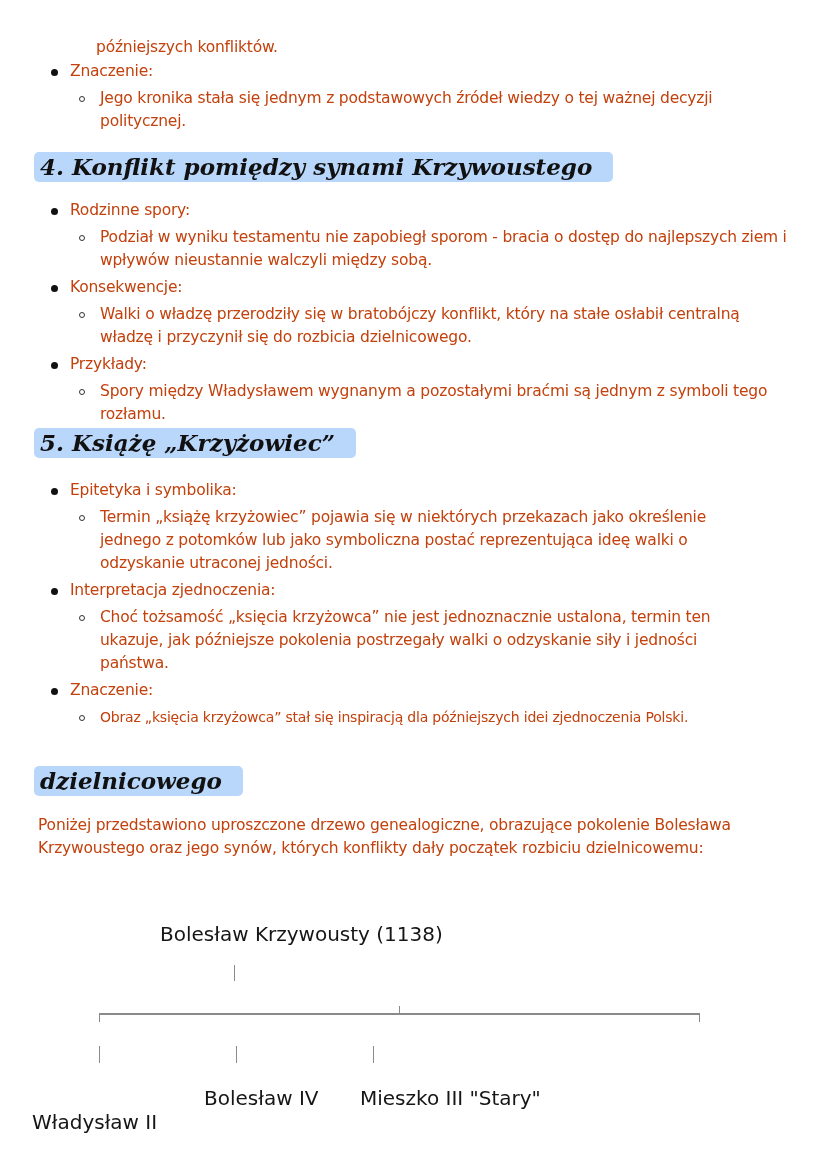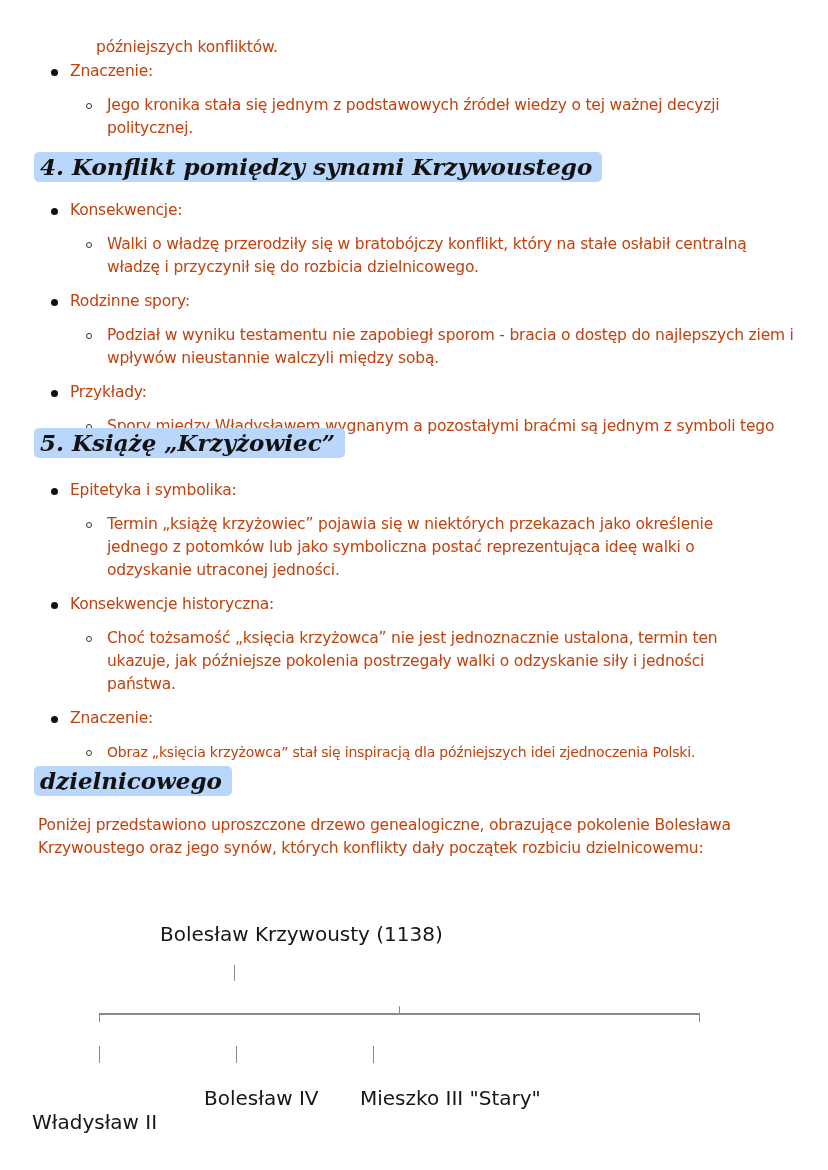--- a/index.html
+++ b/index.html
@@ -33,21 +33,21 @@
     font-family: "DejaVu Serif", serif;
     font-style: italic;
     font-weight: bold;
     font-size: 23px;
     color: #111;
     line-height: 30px;
   }
   .hl {
     background: #b9d6fb;
     border-radius: 5px;
-    padding: 1px 10px 2px 6px;
+    padding: 1px 21px 2px 6px;
     box-decoration-break: clone;
     -webkit-box-decoration-break: clone;
   }
   ul.lvl1 {
     list-style: none;
     margin: 0;
     padding: 0;
     position: absolute;
     left: 48px;
     width: 760px;
@@ -60,21 +60,21 @@
     position: absolute;
     left: 3px;
     top: 9px;
     width: 7px;
     height: 7px;
     border-radius: 50%;
     background: #111;
   }
   ul.lvl2 {
     list-style: none;
-    margin: 11px;
+    margin: 4px;
     padding: 0;
   }
   ul.lvl2 > li {
     position: relative;
     padding-left: 26px;
   }
   ul.lvl2 > li > .bullet {
     position: absolute;
     left: 5px;
     top: 9px;
@@ -119,35 +119,35 @@
       </ul>
     </li>
   </ul>
 
   <div class="heading" style="left:34px; top:152px;">
     <span class="hl">4. Konflikt pomiędzy synami Krzywoustego</span>
   </div>
   <ul class="lvl1 text" style="top:199px;">
     <li>
       <span class="bullet"></span>
+      <span>Rodzinne spory:</span>
+      <ul class="lvl2">
+        <li style="width:690px;">
+          <span class="bullet"></span>
+          <span>Podział w wyniku testamentu nie zapobiegł sporom - bracia o dostęp do najlepszych ziem i wpływów nieustannie walczyli między sobą.</span>
+        </li>
+      </ul>
+    </li>
+    <li>
+      <span class="bullet"></span>
       <span>Konsekwencje:</span>
       <ul class="lvl2">
         <li style="width:650px;">
           <span class="bullet"></span>
           <span>Walki o władzę przerodziły się w bratobójczy konflikt, który na stałe osłabił centralną władzę i przyczynił się do rozbicia dzielnicowego.</span>
-        </li>
-      </ul>
-    </li>
-    <li>
-      <span class="bullet"></span>
-      <span>Rodzinne spory:</span>
-      <ul class="lvl2">
-        <li style="width:690px;">
-          <span class="bullet"></span>
-          <span>Podział w wyniku testamentu nie zapobiegł sporom - bracia o dostęp do najlepszych ziem i wpływów nieustannie walczyli między sobą.</span>
         </li>
       </ul>
     </li>
     <li>
       <span class="bullet"></span>
       <span>Przykłady:</span>
       <ul class="lvl2">
         <li style="width:690px;">
           <span class="bullet"></span>
           <span>Spory między Władysławem wygnanym a pozostałymi braćmi są jednym z symboli tego rozłamu.</span>
@@ -165,21 +165,21 @@
       <span>Epitetyka i symbolika:</span>
       <ul class="lvl2">
         <li style="width:665px;">
           <span class="bullet"></span>
           <span>Termin „książę krzyżowiec” pojawia się w niektórych przekazach jako określenie jednego z potomków lub jako symboliczna postać reprezentująca ideę walki o odzyskanie utraconej jedności.</span>
         </li>
       </ul>
     </li>
     <li>
       <span class="bullet"></span>
-      <span>Konsekwencje historyczna:</span>
+      <span>Interpretacja zjednoczenia:</span>
       <ul class="lvl2">
         <li style="width:665px;">
           <span class="bullet"></span>
           <span>Choć tożsamość „księcia krzyżowca” nie jest jednoznacznie ustalona, termin ten ukazuje, jak późniejsze pokolenia postrzegały walki o odzyskanie siły i jedności państwa.</span>
         </li>
       </ul>
     </li>
     <li>
       <span class="bullet"></span>
       <span>Znaczenie:</span>

